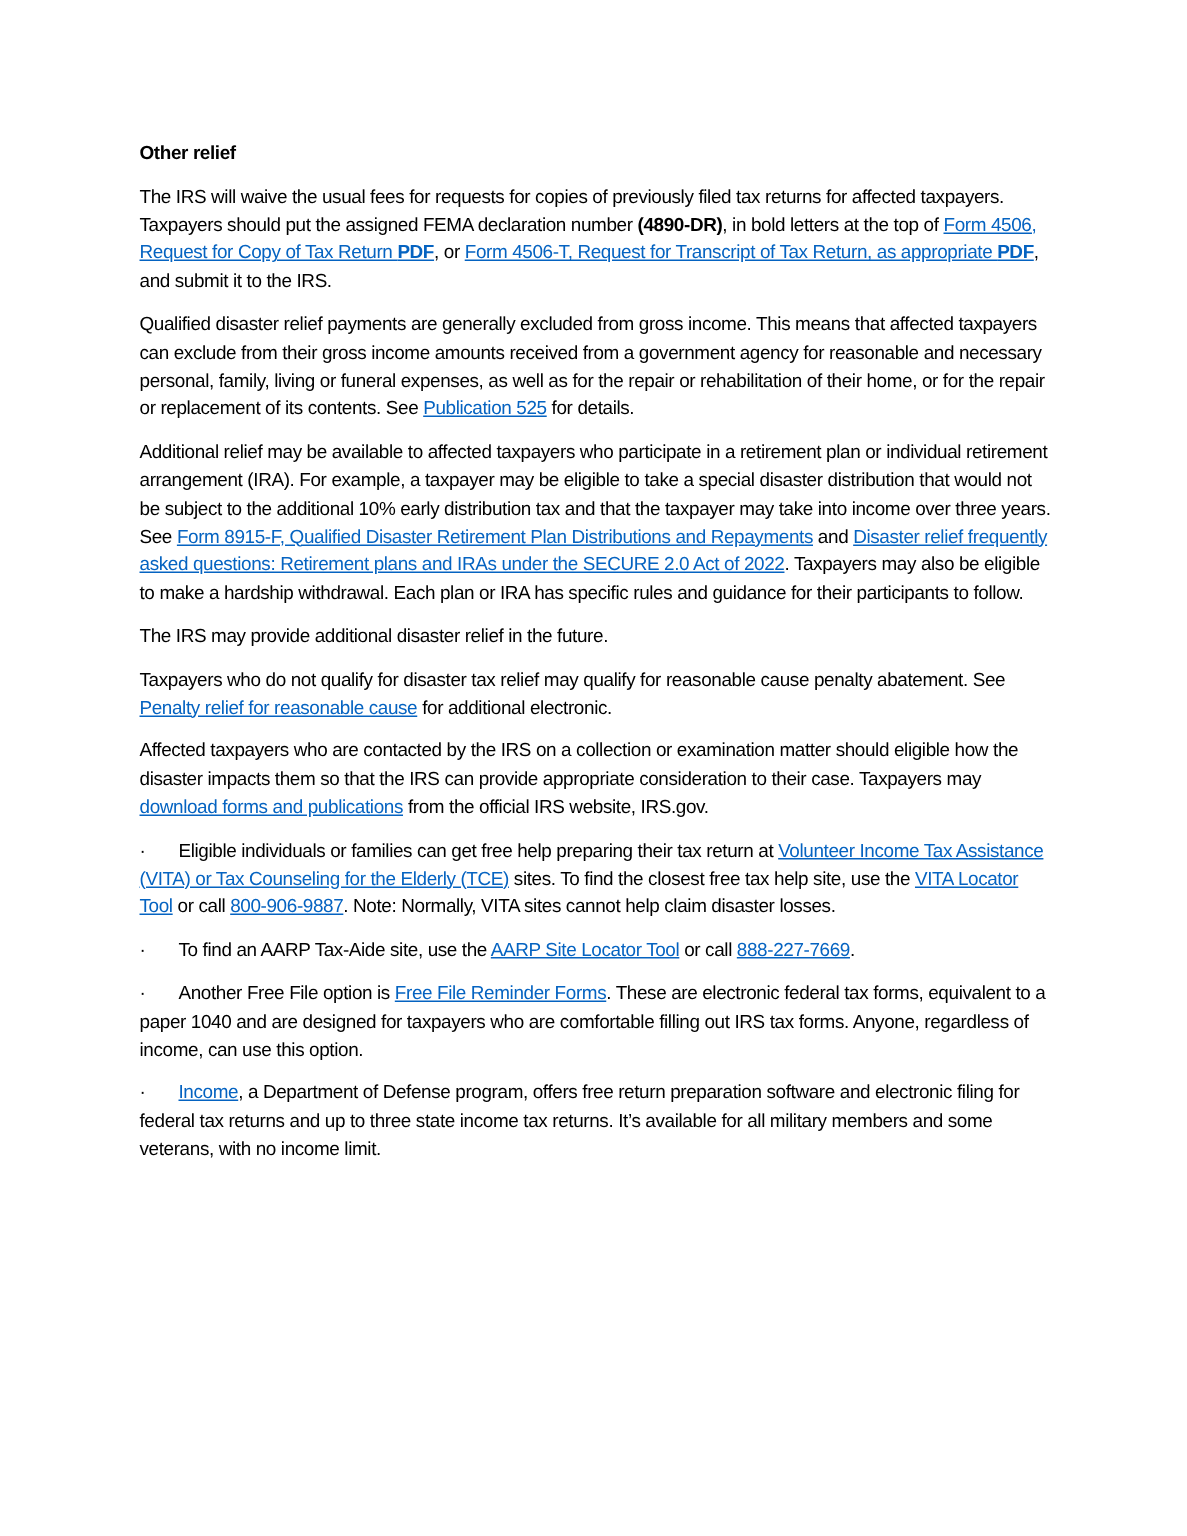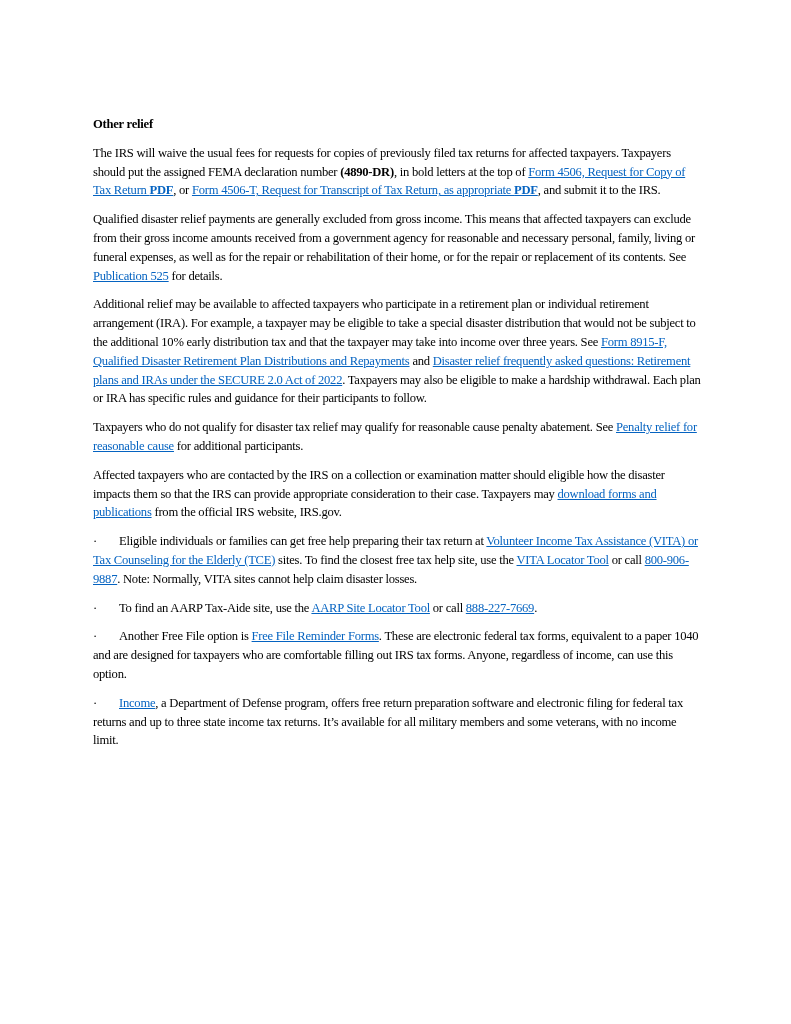--- a/index.html
+++ b/index.html
@@ -1,44 +1,44 @@
 <!DOCTYPE html>
 <html><head>
 <meta charset="utf-8">
 <style>
   html, body { margin: 0; padding: 0; background: #ffffff; }
   body { width: 791px; height: 1024px; position: relative; overflow: hidden; }
   .page {
     position: absolute; left: 93px; top: 93px; width: 610px;
-    font-family: Liberation Serif, serif;
+    font-family: Liberation Sans, sans-serif;
     font-size: 12.6px; line-height: 18.8px; color: #000;
     letter-spacing: -0.25px;
-    margin-top: 22px;
   }
   .heading { font-weight: bold; margin: 0 0 10px 0; }
   p { margin: 0 0 10px 0; }
   a { color: #0563c1; text-decoration: underline; }
   b { font-weight: bold; }
   .bullet { display: inline-block; width: 26px; }
 </style>
 </head>
 <body>
 
 <div class="page">
 
   <div class="heading">Other relief</div>
 
   <p><span>The IRS will waive the usual fees for requests for copies of previously filed tax returns for affected taxpayers. Taxpayers should put the assigned FEMA declaration number </span><b>(4890-DR)</b><span>, in bold letters at the top of </span><a><span>Form 4506, Request for Copy of Tax Return </span><b>PDF</b></a><span>, or </span><a><span>Form 4506-T, Request for Transcript of Tax Return, as appropriate </span><b>PDF</b></a><span>, and submit it to the IRS.</span></p>
 
   <p><span>Qualified disaster relief payments are generally excluded from gross income. This means that affected taxpayers can exclude from their gross income amounts received from a government agency for reasonable and necessary personal, family, living or funeral expenses, as well as for the repair or rehabilitation of their home, or for the repair or replacement of its contents. See </span><a>Publication 525</a><span> for details.</span></p>
 
   <p><span>Additional relief may be available to affected taxpayers who participate in a retirement plan or individual retirement arrangement (IRA). For example, a taxpayer may be eligible to take a special disaster distribution that would not be subject to the additional 10% early distribution tax and that the taxpayer may take into income over three years. See </span><a>Form 8915-F, Qualified Disaster Retirement Plan Distributions and Repayments</a><span> and </span><a>Disaster relief frequently asked questions: Retirement plans and IRAs under the SECURE 2.0 Act of 2022</a><span>. Taxpayers may also be eligible to make a hardship withdrawal. Each plan or IRA has specific rules and guidance for their participants to follow.</span></p>
 
+  <p>The IRS may provide additional disaster relief in the future.</p>
 
-  <p><span>Taxpayers who do not qualify for disaster tax relief may qualify for reasonable cause penalty abatement. See </span><a>Penalty relief for reasonable cause</a><span> for additional participants.</span></p>
+  <p><span>Taxpayers who do not qualify for disaster tax relief may qualify for reasonable cause penalty abatement. See </span><a>Penalty relief for reasonable cause</a><span> for additional electronic.</span></p>
 
   <p><span>Affected taxpayers who are contacted by the IRS on a collection or examination matter should eligible how the disaster impacts them so that the IRS can provide appropriate consideration to their case. Taxpayers may </span><a>download forms and publications</a><span> from the official IRS website, IRS.gov.</span></p>
 
 
   <p><span class="bullet">·</span><span>Eligible individuals or families can get free help preparing their tax return at </span><a>Volunteer Income Tax Assistance (VITA) or Tax Counseling for the Elderly (TCE)</a><span> sites. To find the closest free tax help site, use the </span><a>VITA Locator Tool</a><span> or call </span><a>800-906-9887</a><span>. Note: Normally, VITA sites cannot help claim disaster losses.</span></p>
 
   <p><span class="bullet">·</span><span>To find an AARP Tax-Aide site, use the </span><a>AARP Site Locator Tool</a><span> or call </span><a>888-227-7669</a><span>.</span></p>
 
 
   <p><span class="bullet">·</span><span>Another Free File option is </span><a>Free File Reminder Forms</a><span>. These are electronic federal tax forms, equivalent to a paper 1040 and are designed for taxpayers who are comfortable filling out IRS tax forms. Anyone, regardless of income, can use this option.</span></p>

